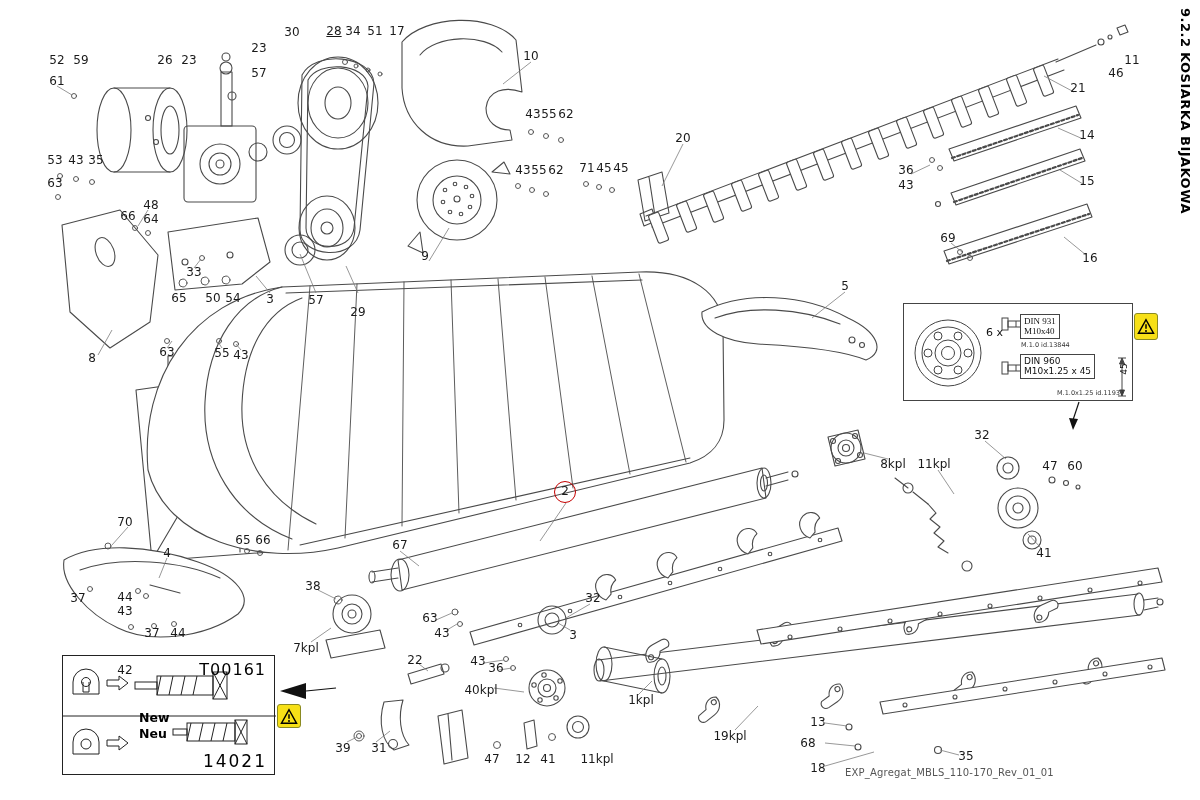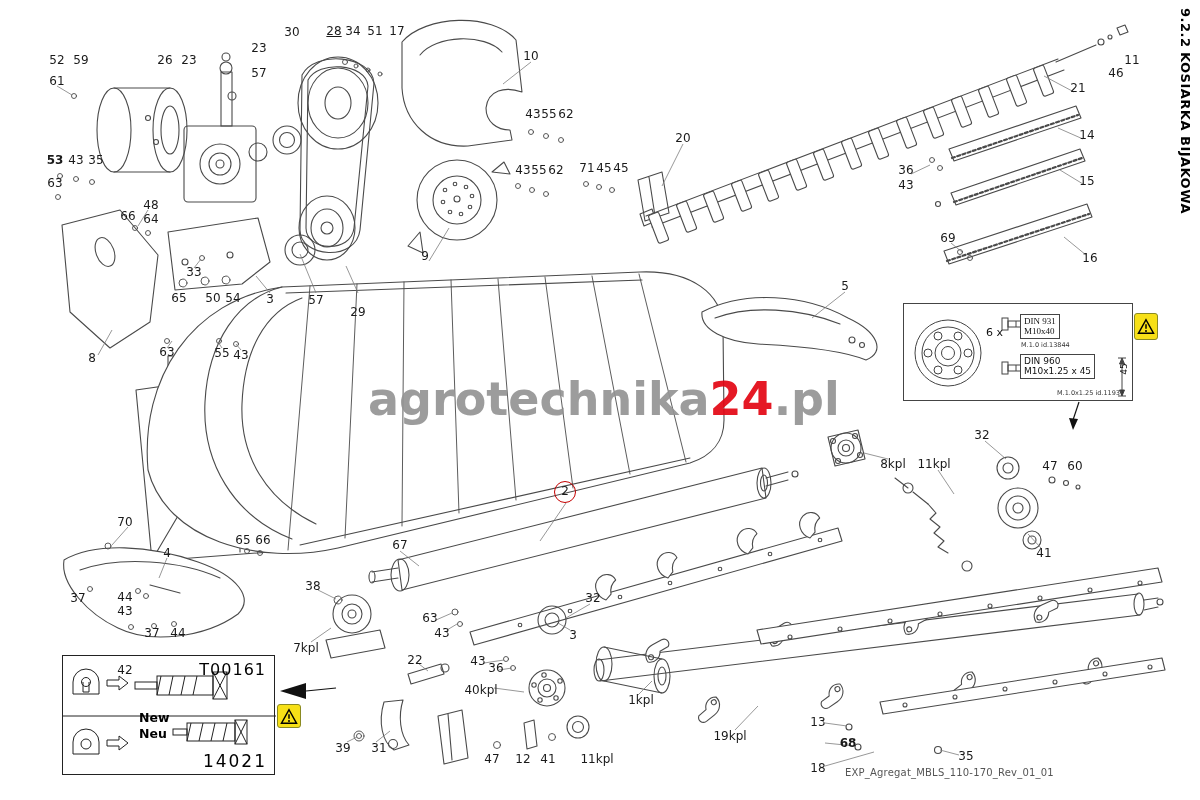--- a/index.html
+++ b/index.html
@@ -370,21 +370,20 @@
     </g>
 
     <g>
       <polygon points="280,691 306,683 306,699" fill="#111"></polygon>
       <path d="M306,691 L336,688" stroke="#111" stroke-width="1.2"></path>
       <path d="M1079,402 L1073,420" stroke="#111" stroke-width="1.2"></path>
       <polygon points="1069,418 1073,430 1078,419" fill="#111"></polygon>
     </g>
   </svg>
 
-  <div class="watermark"><span>agrotechnika</span><span class="wm-red">24</span><span>.pl</span></div>
 
   <div class="side-num">9.2.2</div>
   <div class="side-name">KOSIARKA BIJAKOWA</div>
 
   <div class="footer-code">EXP_Agregat_MBLS_110-170_Rev_01_01</div>
 
   <div class="detail-box">
     <svg class="db-art" width="230" height="98" viewBox="0 0 230 98">
       <g stroke="#444" fill="none" stroke-width="1">
         <circle cx="44" cy="49" r="33"></circle>
@@ -493,21 +492,21 @@
       <div class="callout" style="left: 683px; top: 138px;">20</div>
       <div class="callout" style="left: 1078px; top: 88px;">21</div>
       <div class="callout" style="left: 1116px; top: 73px;">46</div>
       <div class="callout" style="left: 1132px; top: 60px;">11</div>
       <div class="callout" style="left: 906px; top: 170px;">36</div>
       <div class="callout" style="left: 906px; top: 185px;">43</div>
       <div class="callout" style="left: 1087px; top: 135px;">14</div>
       <div class="callout" style="left: 1087px; top: 181px;">15</div>
       <div class="callout" style="left: 948px; top: 238px;">69</div>
       <div class="callout" style="left: 1090px; top: 258px;">16</div>
-      <div class="callout" style="left: 55px; top: 160px; font-weight: bold;">53</div>
+      <div class="callout" style="left: 55px; top: 160px;">53</div>
       <div class="callout" style="left: 76px; top: 160px;">43</div>
       <div class="callout" style="left: 96px; top: 160px;">35</div>
       <div class="callout" style="left: 55px; top: 183px;">63</div>
       <div class="callout" style="left: 128px; top: 216px;">66</div>
       <div class="callout" style="left: 151px; top: 205px;">48</div>
       <div class="callout" style="left: 151px; top: 219px;">64</div>
       <div class="callout" style="left: 194px; top: 272px;">33</div>
       <div class="callout" style="left: 179px; top: 298px;">65</div>
       <div class="callout" style="left: 213px; top: 298px;">50</div>
       <div class="callout" style="left: 233px; top: 298px;">54</div>
@@ -550,18 +549,18 @@
       <div class="callout" style="left: 481px; top: 690px;">40kpl</div>
       <div class="callout" style="left: 343px; top: 748px;">39</div>
       <div class="callout" style="left: 379px; top: 748px;">31</div>
       <div class="callout" style="left: 492px; top: 759px;">47</div>
       <div class="callout" style="left: 523px; top: 759px;">12</div>
       <div class="callout" style="left: 548px; top: 759px;">41</div>
       <div class="callout" style="left: 597px; top: 759px;">11kpl</div>
       <div class="callout" style="left: 641px; top: 700px;">1kpl</div>
       <div class="callout" style="left: 730px; top: 736px;">19kpl</div>
       <div class="callout" style="left: 818px; top: 722px;">13</div>
-      <div class="callout" style="left: 848px; top: 743px; font-weight: bold;">68</div>
+      <div class="callout" style="left: 808px; top: 743px;">68</div>
       <div class="callout" style="left: 818px; top: 768px;">18</div>
       <div class="callout" style="left: 966px; top: 756px;">35</div>
     </div>
 
 </div>
 
 </body></html>

